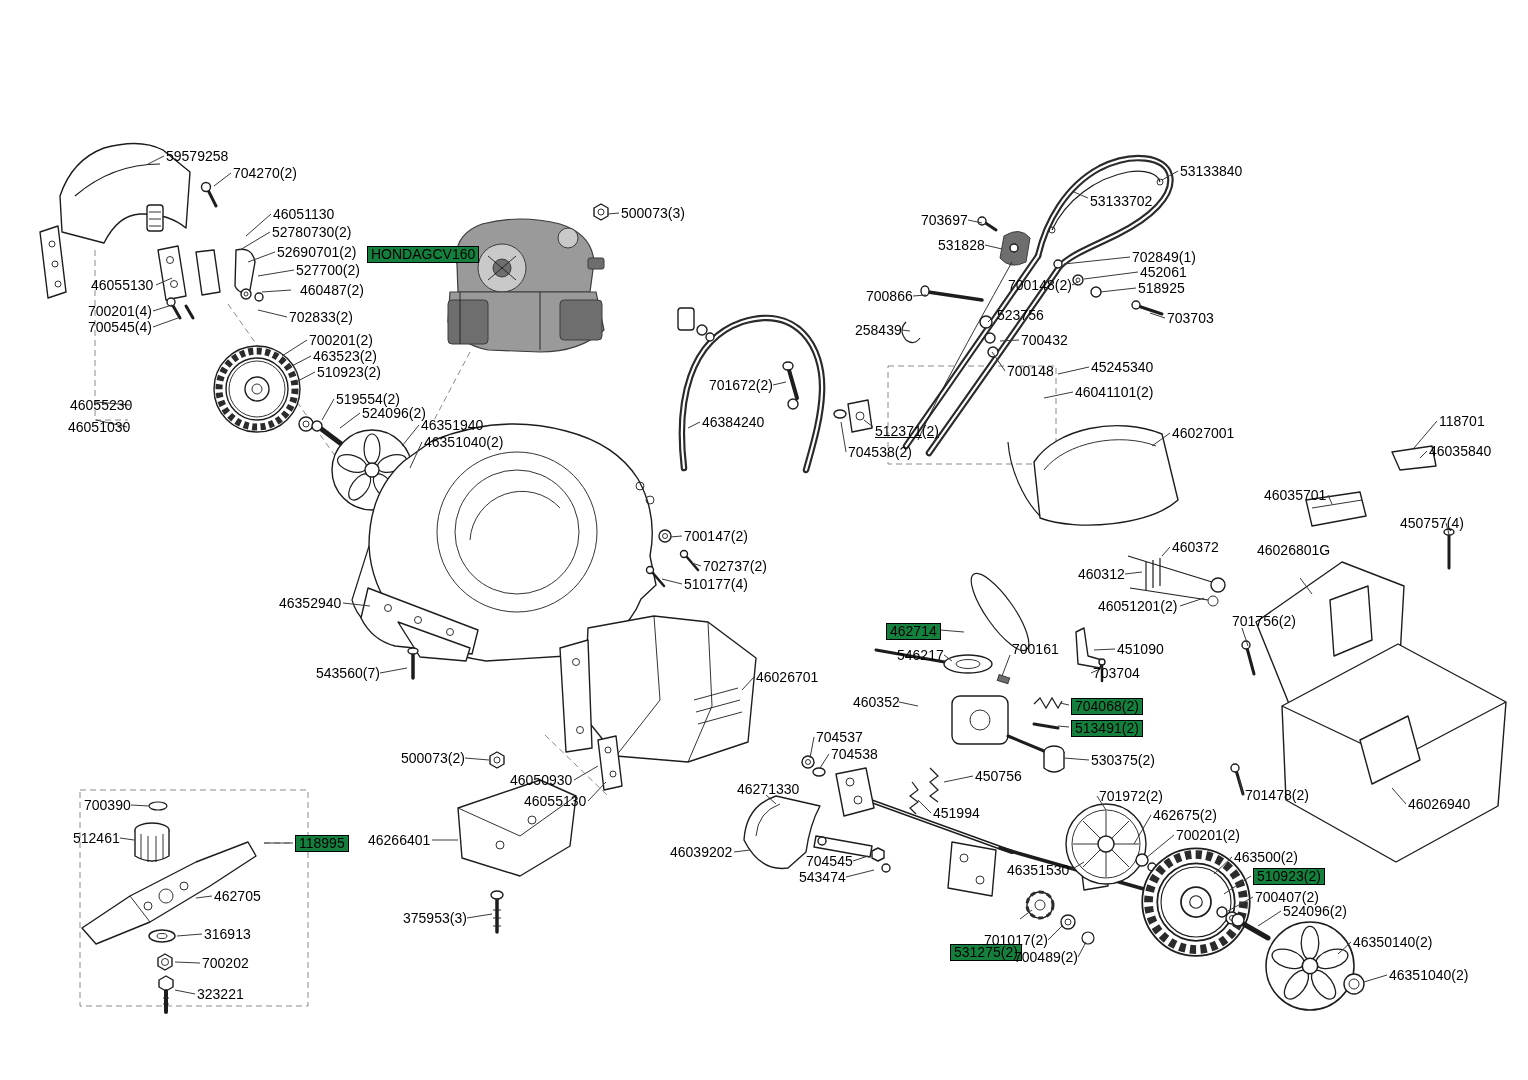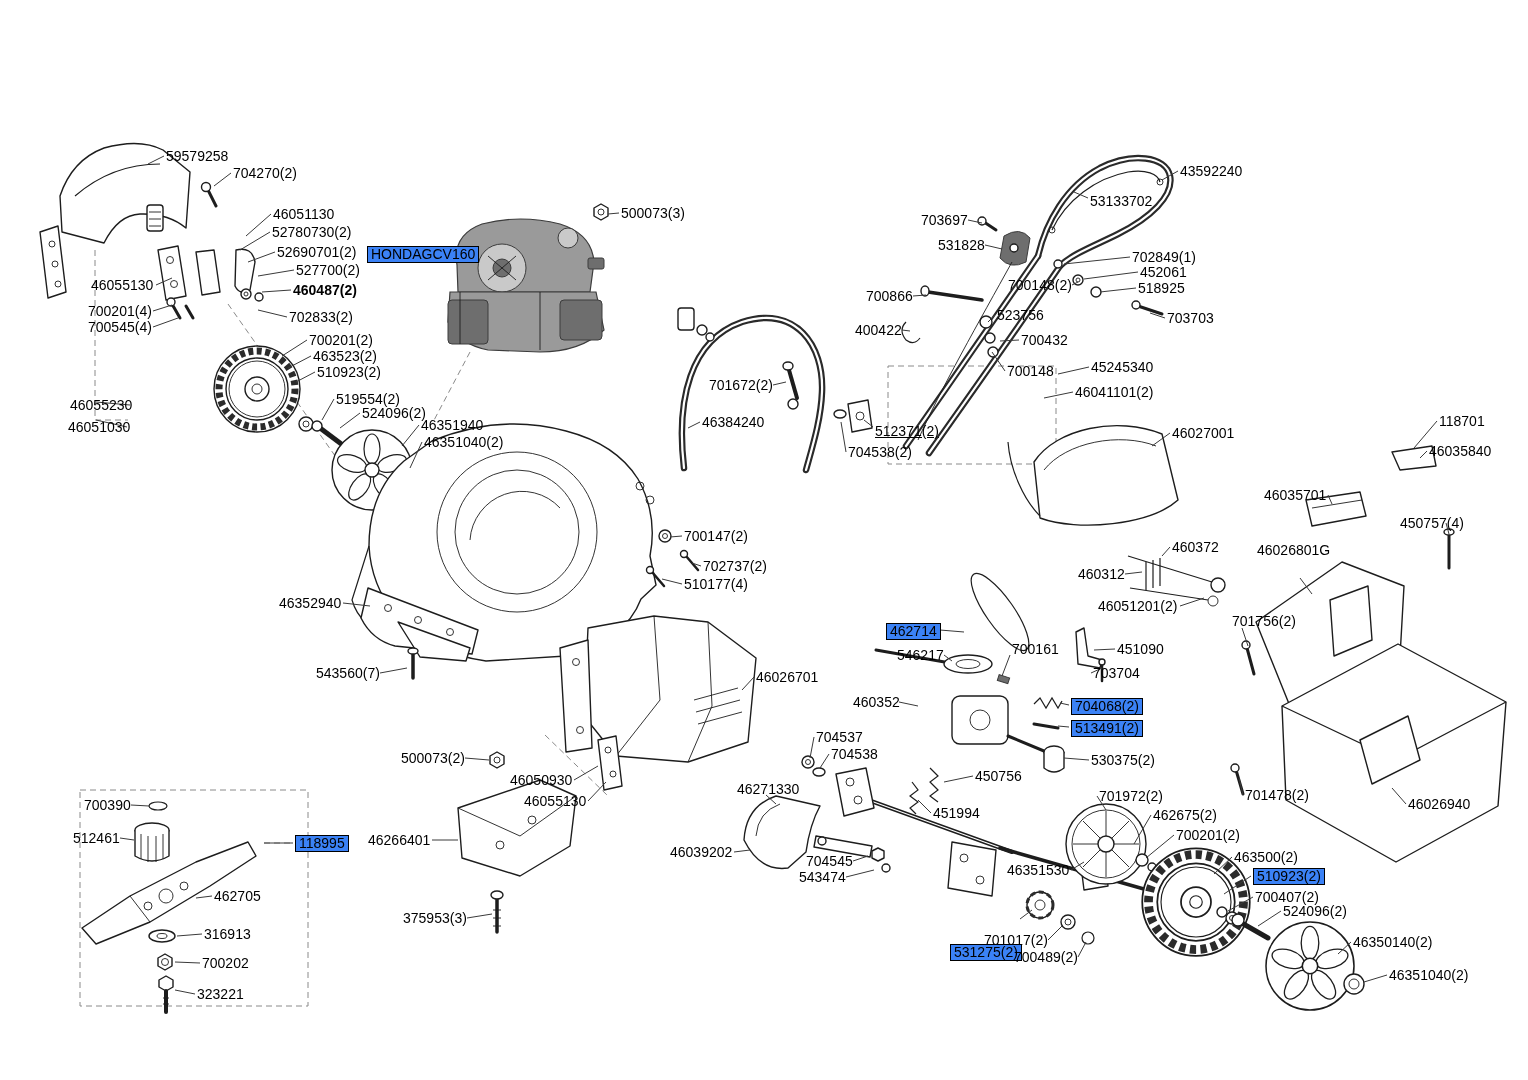--- a/index.html
+++ b/index.html
@@ -2,21 +2,21 @@
 <html><head>
 <meta charset="utf-8">
 <style>
   html,body{margin:0;padding:0;background:#ffffff;}
   .stage{position:relative;width:1528px;height:1080px;background:#fff;overflow:hidden;
          font-family:"Liberation Sans",sans-serif;}
   .stage svg.layer{position:absolute;left:0;top:0;}
   #leaders{pointer-events:none;}
   #labels{position:absolute;left:0;top:0;width:100%;height:100%;pointer-events:none;}
   .lbl{position:absolute;font:14px/15px "Liberation Sans",sans-serif;color:#000;white-space:nowrap;}
-  .lbl.boxed{border:1.4px solid #000;padding:0 3px;background:#3b82f6;}
+  .lbl.boxed{border:1.4px solid #000;padding:0 3px;background:#15803d;}
   
   .p  {fill:#fff;stroke:#1d1d1d;stroke-width:1.4;stroke-linejoin:round;}
   .pt {fill:none;stroke:#1d1d1d;stroke-width:1.2;}
   .thn{fill:none;stroke:#1d1d1d;stroke-width:.9;}
   .tube{fill:none;stroke:#2a2a2a;stroke-width:6.5;stroke-linecap:round;}
   .tubeIn{fill:none;stroke:#fff;stroke-width:2.2;stroke-linecap:round;}
   .dk {fill:#9a9a9a;stroke:#3c3c3c;stroke-width:1.2;}
   .dk2{fill:#6e6e6e;stroke:#3c3c3c;stroke-width:1;}
   .lt {fill:#c9c9c9;stroke:#3c3c3c;stroke-width:1;}
   .dash{fill:none;stroke:#8a8a8a;stroke-width:1;stroke-dasharray:6 4;}
@@ -455,50 +455,50 @@
       <line x1="1406" y1="804" x2="1392" y2="788" class="leader"></line>
     </svg>
 
   <div id="labels">
       <div class="lbl" style="left: 166px; top: 149px;">59579258</div>
       <div class="lbl" style="left: 233px; top: 166px;">704270(2)</div>
       <div class="lbl" style="left: 273px; top: 207px;">46051130</div>
       <div class="lbl" style="left: 272px; top: 225px; text-align: center;">52780730(2)</div>
       <div class="lbl" style="left: 277px; top: 245px;">52690701(2)</div>
       <div class="lbl" style="left: 296px; top: 263px; text-align: right;">527700(2)</div>
-      <div class="lbl" style="left: 293px; top: 283px; font-weight: bold;">460487(2)</div>
+      <div class="lbl" style="left: 300px; top: 283px;">460487(2)</div>
       <div class="lbl" style="left: 289px; top: 310px;">702833(2)</div>
       <div class="lbl" style="left: 91px; top: 278px;">46055130</div>
       <div class="lbl" style="left: 88px; top: 304px;">700201(4)</div>
       <div class="lbl" style="left: 88px; top: 320px;">700545(4)</div>
       <div class="lbl" style="left: 309px; top: 333px;">700201(2)</div>
       <div class="lbl" style="left: 313px; top: 349px;">463523(2)</div>
       <div class="lbl" style="left: 317px; top: 365px;">510923(2)</div>
       <div class="lbl" style="left: 336px; top: 392px;">519554(2)</div>
       <div class="lbl" style="left: 362px; top: 406px;">524096(2)</div>
       <div class="lbl" style="left: 421px; top: 418px;">46351940</div>
       <div class="lbl" style="left: 424px; top: 435px;">46351040(2)</div>
       <div class="lbl" style="left: 70px; top: 398px;">46055230</div>
       <div class="lbl" style="left: 68px; top: 420px;">46051030</div>
       <div class="lbl" style="left: 621px; top: 206px;">500073(3)</div>
       <div class="lbl boxed" style="left: 367px; top: 246px;">HONDAGCV160</div>
       <div class="lbl" style="left: 709px; top: 378px;">701672(2)</div>
       <div class="lbl" style="left: 702px; top: 415px;">46384240</div>
-      <div class="lbl" style="left: 1180px; top: 164px;">43592240</div>
+      <div class="lbl" style="left: 1180px; top: 164px;">53133840</div>
       <div class="lbl" style="left: 1090px; top: 194px;">53133702</div>
       <div class="lbl" style="left: 921px; top: 213px;">703697</div>
       <div class="lbl" style="left: 938px; top: 238px;">531828</div>
       <div class="lbl" style="left: 1132px; top: 250px;">702849(1)</div>
       <div class="lbl" style="left: 1140px; top: 265px;">452061</div>
       <div class="lbl" style="left: 1008px; top: 278px;">700148(2)</div>
       <div class="lbl" style="left: 1138px; top: 281px;">518925</div>
       <div class="lbl" style="left: 866px; top: 289px;">700866</div>
       <div class="lbl" style="left: 997px; top: 308px;">523756</div>
       <div class="lbl" style="left: 1167px; top: 311px;">703703</div>
-      <div class="lbl" style="left: 855px; top: 323px;">400422</div>
+      <div class="lbl" style="left: 855px; top: 323px;">258439</div>
       <div class="lbl" style="left: 1021px; top: 333px;">700432</div>
       <div class="lbl" style="left: 1007px; top: 364px;">700148</div>
       <div class="lbl" style="left: 1091px; top: 360px;">45245340</div>
       <div class="lbl" style="left: 1075px; top: 385px;">46041101(2)</div>
       <div class="lbl" style="left: 1172px; top: 426px;">46027001</div>
       <div class="lbl" style="left: 1439px; top: 414px;">118701</div>
       <div class="lbl" style="left: 1429px; top: 444px;">46035840</div>
       <div class="lbl" style="left: 1264px; top: 488px;">46035701</div>
       <div class="lbl" style="left: 1400px; top: 516px;">450757(4)</div>
       <div class="lbl" style="left: 1257px; top: 543px;">46026801G</div>

